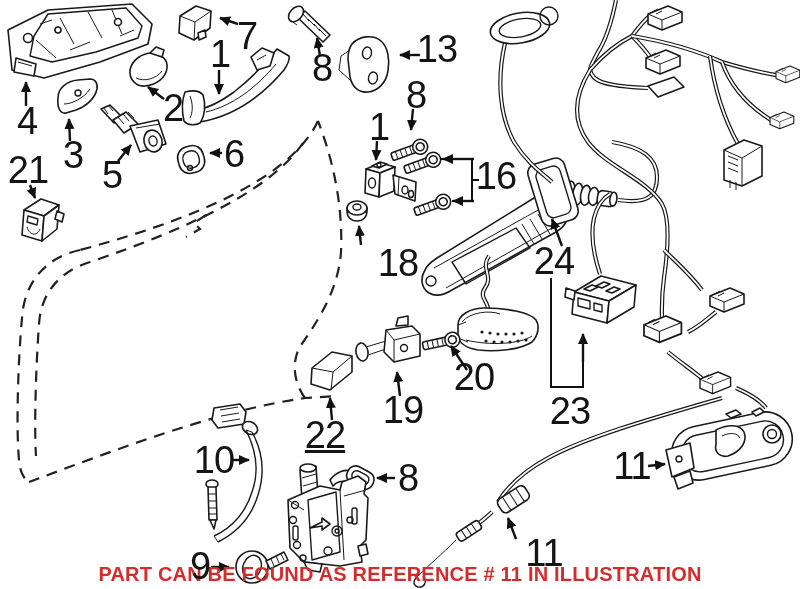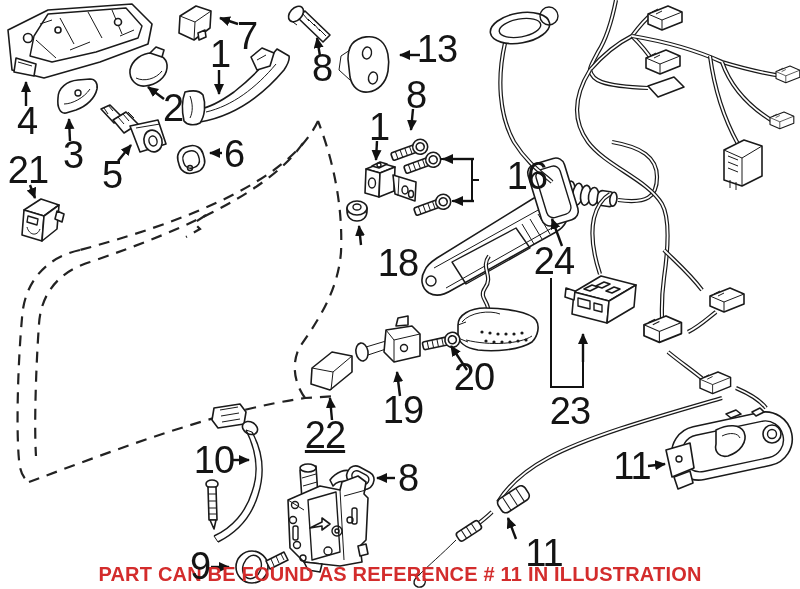--- a/index.html
+++ b/index.html
@@ -418,21 +418,21 @@
       <div class="callout" style="left: 234px; top: 154px;">6</div>
       <div class="callout" style="left: 247px; top: 36px;">7</div>
       <div class="callout" style="left: 408px; top: 478px;">8</div>
       <div class="callout" style="left: 200px; top: 566px;">9</div>
       <div class="callout" style="left: 214px; top: 460px;">10</div>
       <div class="callout" style="left: 516px; top: 553px; margin-left: 28px;">11</div>
       <div class="callout" style="left: 632px; top: 466px;">11</div>
       <div class="callout" style="left: 437px; top: 49px;">13</div>
       <div class="callout" style="left: 322px; top: 68px;">8</div>
       <div class="callout" style="left: 379px; top: 127px;">1</div>
-      <div class="callout" style="left: 496px; top: 176px; margin-left: 31px;">16</div>
+      <div class="callout" style="left: 496px; top: 176px;">16</div>
       <div class="callout" style="left: 416px; top: 95px;">8</div>
       <div class="callout" style="left: 363px; top: 263px; margin-left: 35px;">18</div>
       <div class="callout" style="left: 403px; top: 410px;">19</div>
       <div class="callout" style="left: 474px; top: 377px;">20</div>
       <div class="callout" style="left: 28px; top: 170px;">21</div>
       <div class="callout" style="left: 325px; top: 435px; text-decoration: underline;">22</div>
       <div class="callout" style="left: 570px; top: 411px;">23</div>
       <div class="callout" style="left: 554px; top: 261px;">24</div>
     </div>
 

